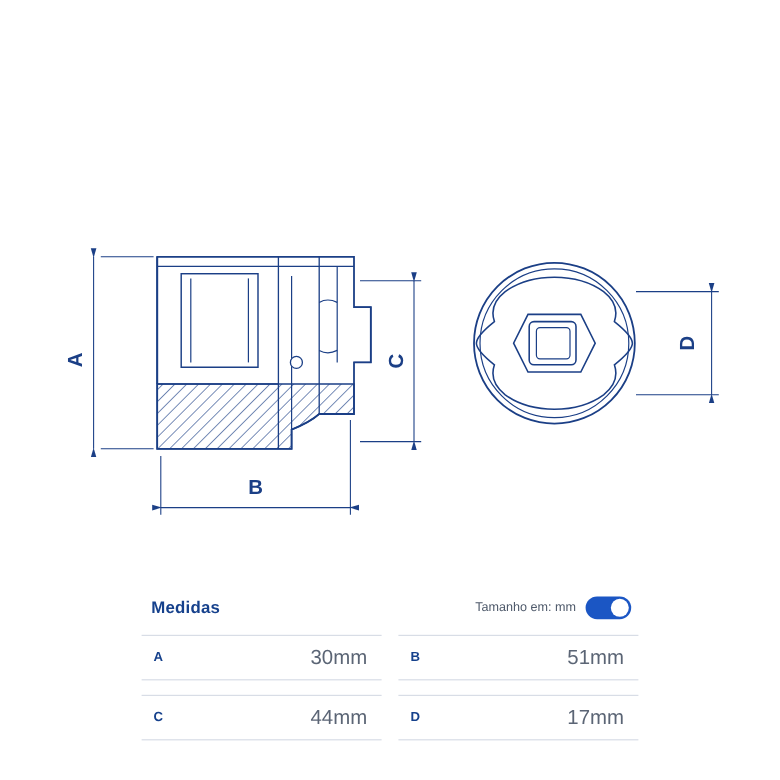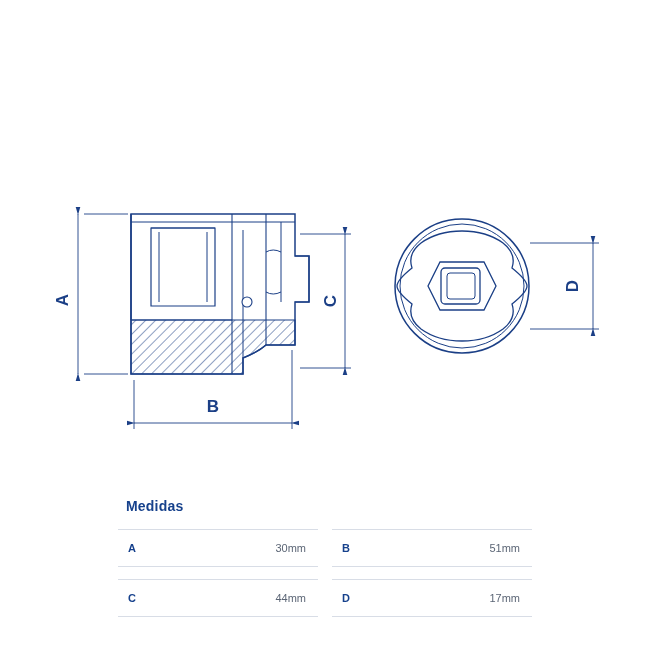--- a/index.html
+++ b/index.html
@@ -95,21 +95,21 @@
     justify-content: space-between;
     padding: 0 12px 0 10px;
   }
   .cell .k {
     color: #16418c;
     font-size: 11px;
     font-weight: bold;
   }
   .cell .v {
     color: #5b6575;
-    font-size: 11px;
+    font-size: 17px;
   }
 </style>
 </head>
 <body>
 
 <div class="page">
 
   <div class="drawing">
     <svg width="650" height="450" viewBox="0 0 650 450" xmlns="http://www.w3.org/2000/svg">
       <defs>
@@ -205,20 +205,26 @@
         <line x1="530" y1="329" x2="599" y2="329"></line>
       </g>
       <text x="578" y="286" fill="#1b3f86" font-family="Liberation Sans, sans-serif" font-size="17" font-weight="bold" text-anchor="middle" transform="rotate(-90 578 286)">D</text>
     </svg>
   </div>
 
   <div class="measures">
 
     <div class="measures-head">
       <div class="measures-title">Medidas</div>
+      <div class="unit-wrap">
+        <span class="unit-label">Tamanho em: mm</span>
+        <span class="toggle">
+          <span class="knob"></span>
+        </span>
+      </div>
     </div>
 
     <div class="grid">
       <div class="cell">
         <span class="k">A</span>
         <span class="v">30mm</span>
       </div>
       <div class="cell">
         <span class="k">B</span>
         <span class="v">51mm</span>

